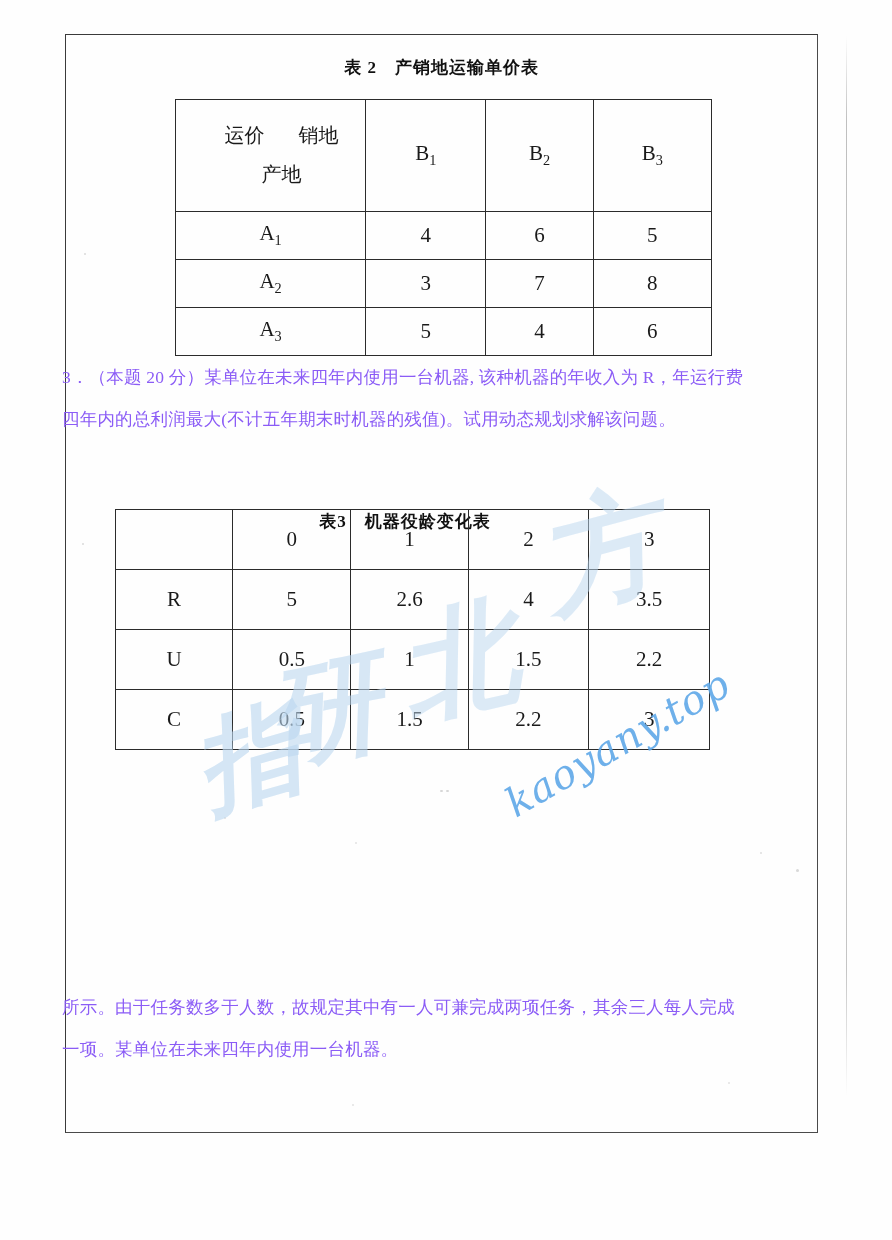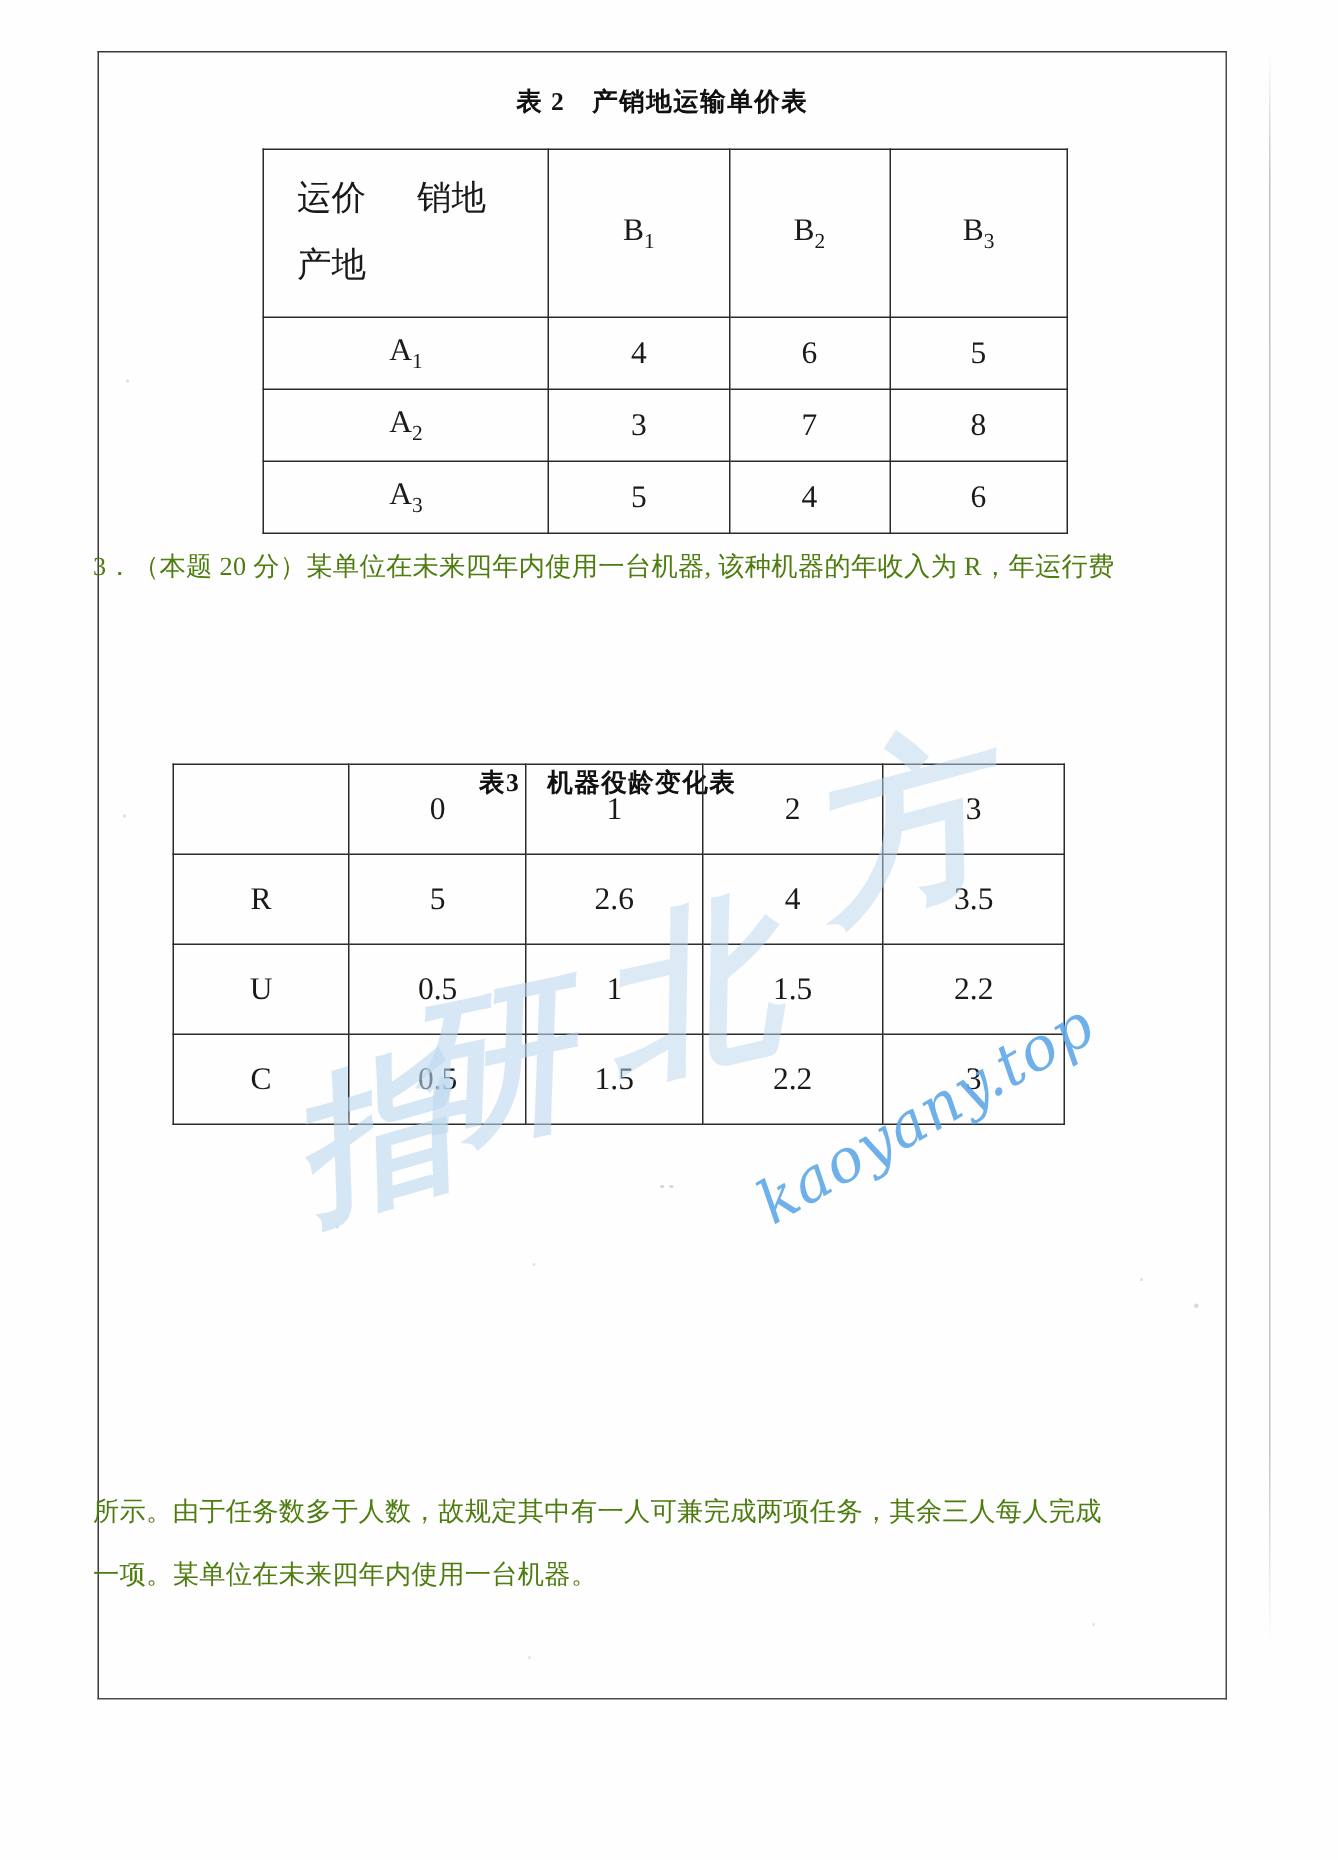--- a/index.html
+++ b/index.html
@@ -87,24 +87,24 @@
     font-family:"Liberation Serif","DejaVu Serif",serif;
     color:#1a1a1a;
     padding:0;
   }
   sub{font-size:.68em;}
 
   
   #table2-wrap{position:absolute;left:110px;top:65px;}
   #table2{width:537px;}
   #table2 td.corner{
-    text-align:left;
+    text-align:center;
     padding:7px 0 9px 22px;
     line-height:1.95;
-    font-size:23px;
+    font-size:20px;
   }
   #table2 td.corner .sell{margin-left:34px;}
   #table2 .c0{width:175px;}
   #table2 .c1{width:126px;}
   #table2 .c2{width:112px;}
   #table2 .c3{width:124px;}
   #table2 td.body{height:47px;}
   #table2 td.head{height:95px;}
 
   
@@ -117,21 +117,21 @@
   #table3 .k4{width:100px;}
   #table3 td{height:59px;}
 
   
   .para{
     position:absolute;
     font-size:17.5px;
     line-height:42px;
     letter-spacing:.2px;
     font-family:"Liberation Serif","DejaVu Serif",serif;
-    color:#4d7c0f;
+    color:#8b5cf6;
     text-align:justify;
   }
   .para .ln{display:block;white-space:nowrap;}
   #q3{left:-3px;top:322px;width:760px;}
   #q4{left:-3px;top:952px;width:760px;}
 
   
   .speck{position:absolute;background:#b9b9b9;border-radius:50%;z-index:4;}
 </style>
 </head>
@@ -194,20 +194,21 @@
           <td class="body">5</td>
           <td class="body">4</td>
           <td class="body">6</td>
         </tr>
       </tbody>
         </table>
     </div>
 
     <div class="para" id="q3">
       <span class="ln">3．（本题 20 分）某单位在未来四年内使用一台机器, 该种机器的年收入为 R，年运行费</span>
+      <span class="ln">四年内的总利润最大(不计五年期末时机器的残值)。试用动态规划求解该问题。</span>
     </div>
 
     <div class="caption" style="position:absolute;left:0;top:476px;width:680px;">表3　机器役龄变化表</div>
 
     <div id="table3-wrap">
       <table class="grid" id="table3">
         <tbody>
             <tr>
           <td class="k0"></td>
           <td class="k1">0</td>

